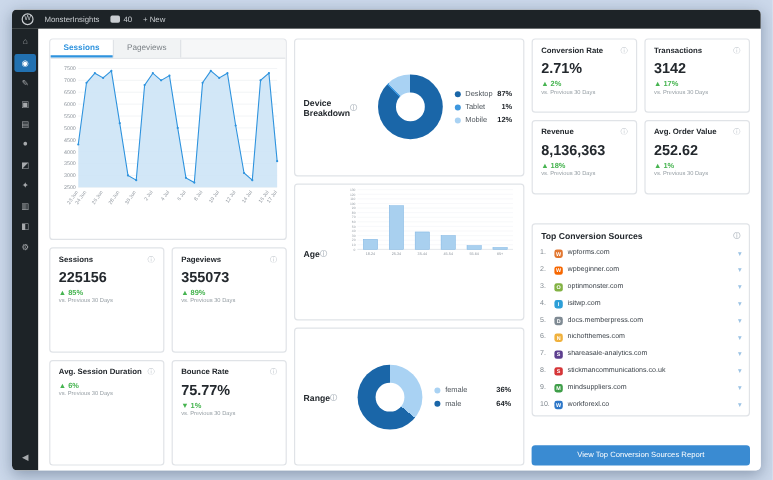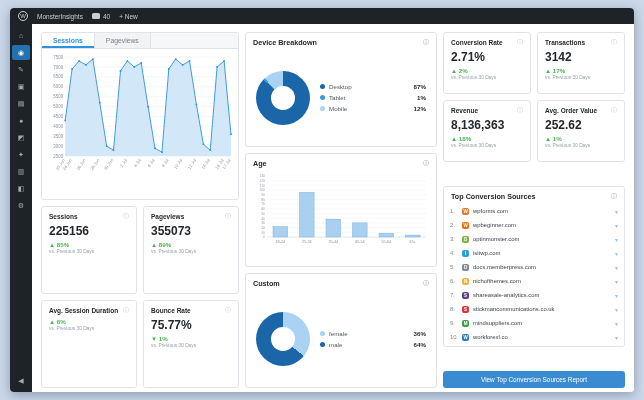--- a/index.html
+++ b/index.html
@@ -40,21 +40,21 @@
   .stats-grid{display:grid;grid-template-columns:1fr 1fr;gap:6px;flex:1}
   .mini-grid{display:grid;grid-template-columns:1fr 1fr;grid-template-rows:62px 62px;gap:6px;flex:0 0 auto}
   .stat-card{border:1px solid #e0e3e7;border-radius:3px;padding:5px 7px;background:#fff}
   .stat-top{display:flex;justify-content:space-between;align-items:center}
   .stat-label{font-size:6.5px;font-weight:700;color:#23282d}
   .info{font-size:6px;color:#b8bfc6;cursor:pointer}
   .stat-value{font-size:12px;font-weight:700;color:#23282d;margin-top:3px;white-space:nowrap}
   .stat-change{font-size:6.2px;color:#46b450;font-weight:700;margin-top:3px}
   .stat-note{font-size:4.8px;color:#98a0a6;margin-top:1px}
   
-  .panel{flex:1 1 0;display:flex;flex-direction:column;min-height:0}
+  .panel{flex:1 1 0;display:flex;flex-direction:row;min-height:0}
   .card-title{display:flex;justify-content:space-between;align-items:center;padding:5px 7px 3px;font-size:7.2px;font-weight:700;color:#23282d}
   .donut-row{display:flex;align-items:center;gap:10px;padding:3px 10px;flex:1}
   .donut{width:54px;height:54px;border-radius:50%;position:relative;flex:0 0 auto}
   .donut::after{content:"";position:absolute;inset:28%;background:#fff;border-radius:50%}
   .legend{flex:1;display:flex;flex-direction:column;gap:4px}
   .leg-row{display:flex;align-items:center;gap:4px;font-size:6.2px;color:#50575e}
   .leg-dot{width:5px;height:5px;border-radius:50%;flex:0 0 auto}
   .leg-val{margin-left:auto;font-weight:700;color:#23282d}
   .age-body{padding:0 4px;flex:1}
   .age-body svg{display:block;width:100%}
@@ -291,21 +291,21 @@
                   <text x="83.3" y="71.5" font-size="3.8" text-anchor="middle" fill="#8c939b">35-44</text>
                   <text x="109.8" y="71.5" font-size="3.8" text-anchor="middle" fill="#8c939b">45-54</text>
                   <text x="136.3" y="71.5" font-size="3.8" text-anchor="middle" fill="#8c939b">55-64</text>
                   <text x="162.8" y="71.5" font-size="3.8" text-anchor="middle" fill="#8c939b">65+</text>
                 </svg>
               </div>
           </div>
 
           <div class="card panel">
             <div class="card-title">
-              <span>Custom</span>
+              <span>Range</span>
               <span class="info">ⓘ</span>
             </div>
             <div class="donut-row">
               <div class="donut" style="background: conic-gradient(rgb(169, 210, 243) 0deg, rgb(169, 210, 243) 129.6deg, rgb(26, 102, 168) 129.6deg, rgb(26, 102, 168) 360deg);"></div>
               <div class="legend">
                 <div class="leg-row">
                     <span class="leg-dot" style="background: rgb(169, 210, 243);"></span>
                     <span>female</span>
                     <span class="leg-val">36%</span>
                   </div>

